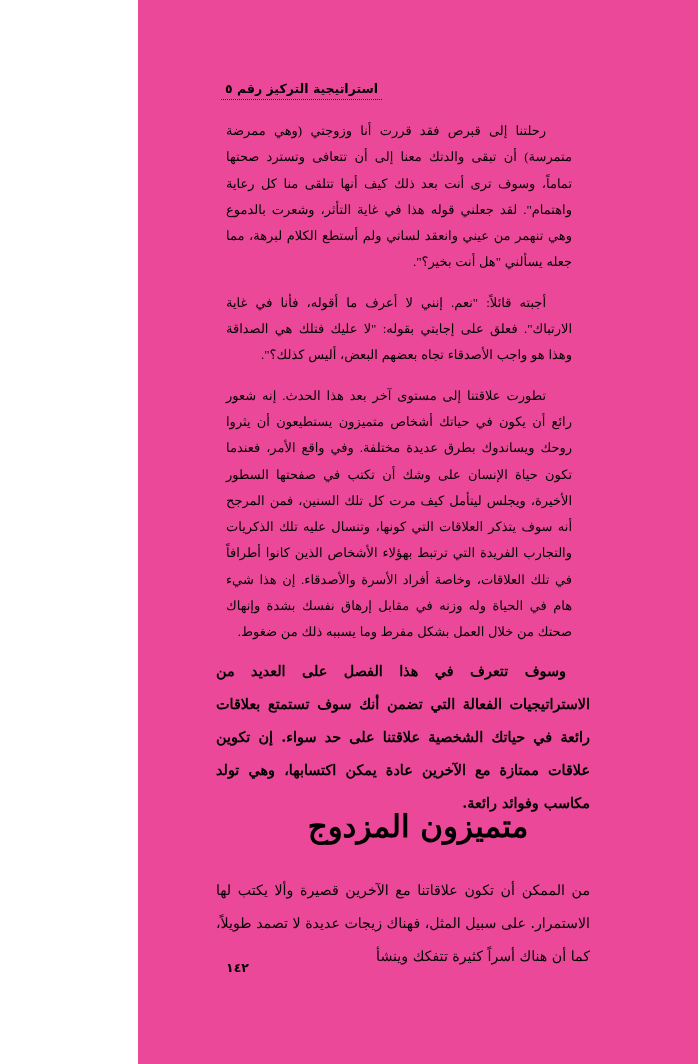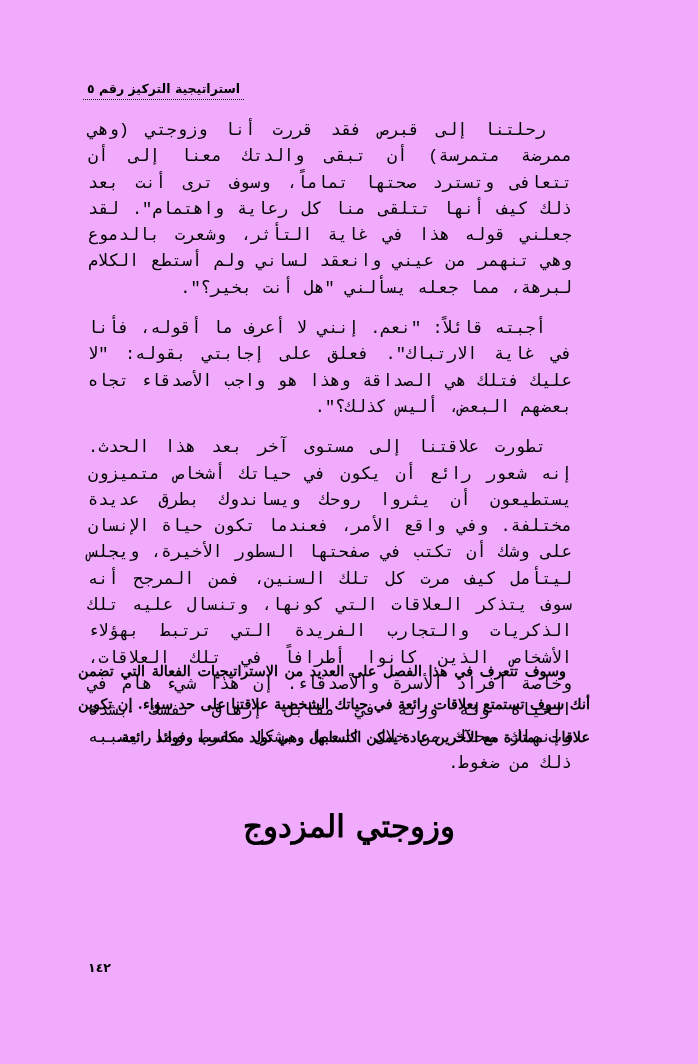--- a/index.html
+++ b/index.html
@@ -6,23 +6,23 @@
   html, body {
     margin: 0;
     padding: 0;
     background: #ffffff;
   }
   body {
     font-family: "DejaVu Sans", sans-serif;
   }
   .page {
     position: relative;
-    width: 698px;
+    width: 560px;
     height: 1064px;
-    background: #f0abfc;
+    background: #ec4899;
     overflow: hidden;
     box-sizing: border-box;
   }
 
   
   .running-header {
     position: absolute;
     top: 78px;
     right: 83px;
     left: 83px;
@@ -49,22 +49,22 @@
   
   .body-block {
     position: absolute;
     top: 118px;
     right: 126px;
     left: 88px;
     direction: rtl;
   }
   p.para {
     margin: 0 0 14px 0;
-    font-family: Liberation Mono, monospace;
-    font-size: 17px;
+    font-family: Liberation Serif, serif;
+    font-size: 13px;
     line-height: 26.3px;
     color: #000;
     text-align: justify;
     text-align-last: right;
     text-justify: inter-word;
     word-spacing: 0.5px;
     text-indent: 26px;
   }
 
   
@@ -157,21 +157,24 @@
     <p class="para">رحلتنا إلى قبرص فقد قررت أنا وزوجتي (وهي ممرضة متمرسة) أن تبقى والدتك معنا إلى أن تتعافى وتسترد صحتها تماماً، وسوف ترى أنت بعد ذلك كيف أنها تتلقى منا كل رعاية واهتمام". لقد جعلني قوله هذا في غاية التأثر، وشعرت بالدموع وهي تنهمر من عيني وانعقد لساني ولم أستطع الكلام لبرهة، مما جعله يسألني "هل أنت بخير؟".</p>
     <p class="para">أجبته قائلاً: "نعم. إنني لا أعرف ما أقوله، فأنا في غاية الارتباك". فعلق على إجابتي بقوله: "لا عليك فتلك هي الصداقة وهذا هو واجب الأصدقاء تجاه بعضهم البعض، أليس كذلك؟".</p>
     <p class="para">تطورت علاقتنا إلى مستوى آخر بعد هذا الحدث. إنه شعور رائع أن يكون في حياتك أشخاص متميزون يستطيعون أن يثروا روحك ويساندوك بطرق عديدة مختلفة. وفي واقع الأمر، فعندما تكون حياة الإنسان على وشك أن تكتب في صفحتها السطور الأخيرة، ويجلس ليتأمل كيف مرت كل تلك السنين، فمن المرجح أنه سوف يتذكر العلاقات التي كونها، وتنسال عليه تلك الذكريات والتجارب الفريدة التي ترتبط بهؤلاء الأشخاص الذين كانوا أطرافاً في تلك العلاقات، وخاصة أفراد الأسرة والأصدقاء. إن هذا شيء هام في الحياة وله وزنه في مقابل إرهاق نفسك بشدة وإنهاك صحتك من خلال العمل بشكل مفرط وما يسببه ذلك من ضغوط.</p>
   </div>
 
   <div class="bold-block">
     <p class="para-bold">وسوف تتعرف في هذا الفصل على العديد من الاستراتيجيات الفعالة التي تضمن أنك سوف تستمتع بعلاقات رائعة في حياتك الشخصية علاقتنا على حد سواء. إن تكوين علاقات ممتازة مع الآخرين عادة يمكن اكتسابها، وهي تولد مكاسب وفوائد رائعة.</p>
   </div>
 
   <div class="section-heading">
-    <h2>وزوجتي المزدوج</h2>
+    <h2>متميزون المزدوج</h2>
   </div>
 
+  <div class="closing-block">
+    <p class="para-closing">من الممكن أن تكون علاقاتنا مع الآخرين قصيرة وألا يكتب لها الاستمرار. على سبيل المثل، فهناك زيجات عديدة لا تصمد طويلاً، كما أن هناك أسراً كثيرة تتفكك وينشأ</p>
+  </div>
 
   <div class="folio">
     <span class="folio-num">١٤٢</span>
   </div>
 
 </div>
 
 </body></html>

